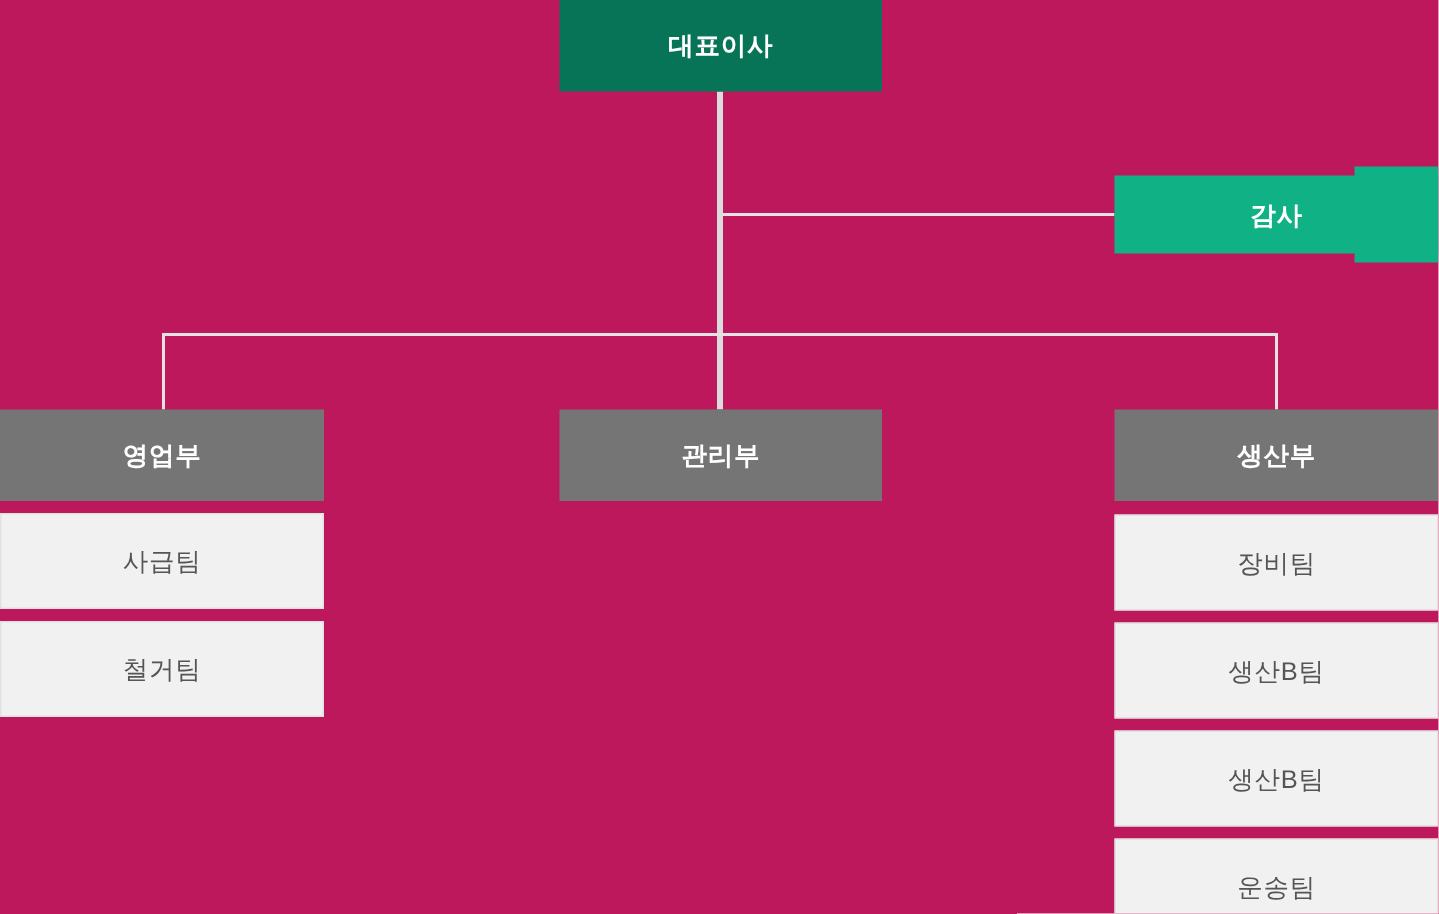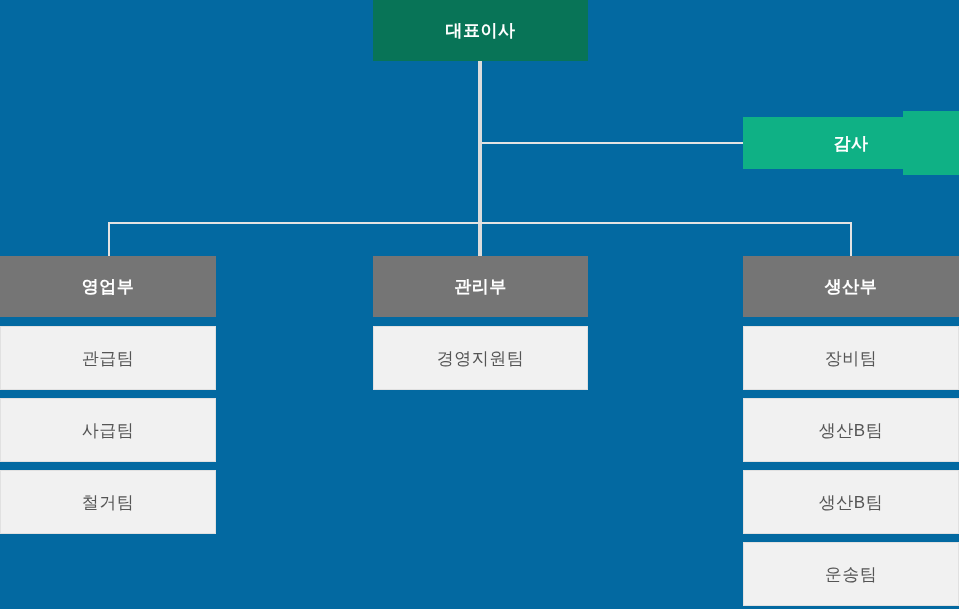--- a/index.html
+++ b/index.html
@@ -1,37 +1,37 @@
 <!DOCTYPE html>
 <html style="--ceo-bg: #087457; --auditor-bg: #0fb185; --dept-bg: #757575; --team-bg: #f1f1f1; --team-border: #e1e1e1; --team-text: #555555; --line-thick: #dcdcdc; --line-thin: #e3e3e3;"><head>
 <meta charset="utf-8">
 <style>
   html,body{margin:0;padding:0;background:#ffffff;}
   .canvas{
-    position:relative;width:959px;height:609px;background:#0369a1;overflow:hidden;
+    position:relative;width:959px;height:609px;background:#be185d;overflow:hidden;
     font-family:"Liberation Sans","DejaVu Sans",sans-serif;
   }
   
   .line{position:absolute;background:var(--line-thin,#e3e3e3);}
   .v-thick{left:478px;top:61px;width:4px;height:212px;background:var(--line-thick,#dcdcdc);}
   .h-auditor{left:482px;top:142px;width:261px;height:2px;}
   .h-main{left:108px;top:222px;width:744px;height:2px;}
   .v-left{left:108px;top:222px;width:2px;height:51px;}
   .v-right{left:850px;top:222px;width:2px;height:51px;}
   
   .box{position:absolute;display:flex;align-items:center;justify-content:center;
        font-size:17px;letter-spacing:0.5px;}
   .ceo{left:373px;top:0;width:215px;height:61px;background:var(--ceo-bg,#087457);
        color:#ffffff;font-weight:bold;}
   .auditor{left:743px;top:117px;width:216px;height:52px;background:var(--auditor-bg,#0fb185);
        color:#ffffff;font-weight:bold;}
   .auditor-accent{position:absolute;left:903px;top:111px;width:56px;height:64px;
        background:var(--auditor-bg,#0fb185);}
   
-  .col{position:absolute;top:256px;text-align:center;}
+  .col{position:absolute;top:273px;text-align:center;}
   .col-1{left:0;width:216px;}
   .col-2{left:373px;width:215px;}
   .col-3{left:743px;width:216px;}
   .dept{height:61px;display:flex;align-items:center;justify-content:center;
         background:var(--dept-bg,#757575);color:#ffffff;font-weight:bold;
         font-size:17px;letter-spacing:0.5px;}
   .team{height:64px;margin-top:8px;box-sizing:border-box;
         background:var(--team-bg,#f1f1f1);border:1px solid var(--team-border,#e1e1e1);
         display:flex;align-items:center;justify-content:center;
         font-size:17px;color:var(--team-text,#555555);letter-spacing:0.5px;}
@@ -51,28 +51,26 @@
   <div class="box ceo">
     <span>대표이사</span>
   </div>
   <div class="auditor-accent"></div>
   <div class="box auditor">
     <span>감사</span>
   </div>
 
   <div class="col col-1">
     <div class="dept">영업부</div>
-    <div class="team first">관급팀</div>
     <div class="team">사급팀</div>
     <div class="team">철거팀</div>
   </div>
 
   <div class="col col-2">
     <div class="dept">관리부</div>
-    <div class="team first">경영지원팀</div>
   </div>
 
   <div class="col col-3">
     <div class="dept">생산부</div>
     <div class="team first">장비팀</div>
     <div class="team">생산B팀</div>
     <div class="team">생산B팀</div>
     <div class="team">운송팀</div>
   </div>
 

